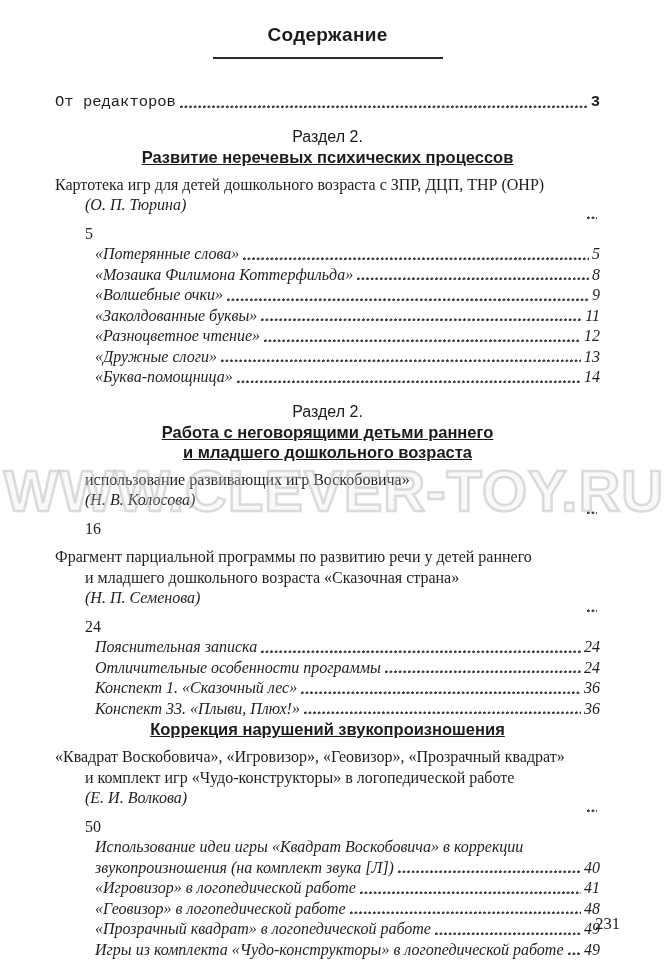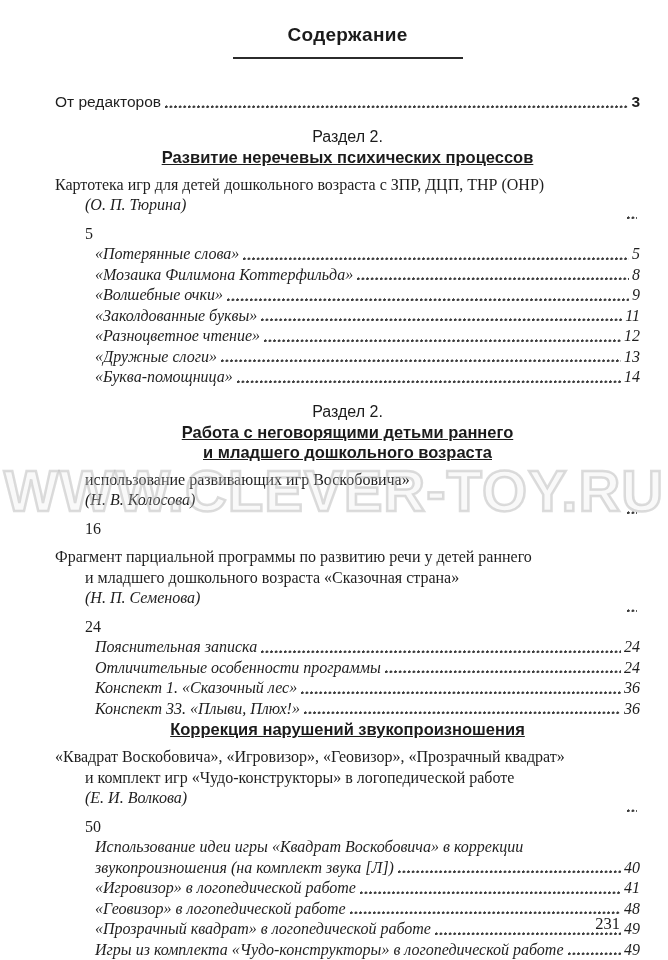--- a/index.html
+++ b/index.html
@@ -7,21 +7,21 @@
     position: relative;
     width: 668px;
     height: 960px;
     background: #ffffff;
     overflow: hidden;
     font-family: "Liberation Serif", serif;
     color: #1e1e1e;
     box-sizing: border-box;
   }
   .content {
-    padding: 22px 28px 0 55px;
+    padding: 22px 68px 0 55px;
   }
   .page-title {
     text-align: center;
     font-family: "Liberation Sans", sans-serif;
     font-weight: 700;
     font-size: 19px;
     line-height: 26px;
     color: #1b1b1b;
     letter-spacing: 0.3px;
   }
@@ -50,21 +50,21 @@
     text-decoration: underline;
   }
   .toc-entry.lvl0 { margin-top: 8px; }
   .toc-line {
     display: flex;
     align-items: baseline;
     font-size: 16px;
     line-height: 20.5px;
     white-space: nowrap;
   }
-  .toc-line.sans { font-family: Liberation Sans, sans-serif; font-size: 15.5px; }
+  .toc-line.sans { font-family: Liberation Mono, monospace; font-size: 15.5px; }
   .toc-line.ind1 { padding-left: 30px; flex-direction: column; }
   .toc-line.ind2 { padding-left: 40px; }
   .toc-line .it { font-style: italic; }
   .toc-line.italic { font-style: italic; }
   .leader {
     flex: 1 1 auto;
     min-width: 10px;
     height: 4px;
     align-self: flex-end;
     margin: 0 3px 4px 4px;

